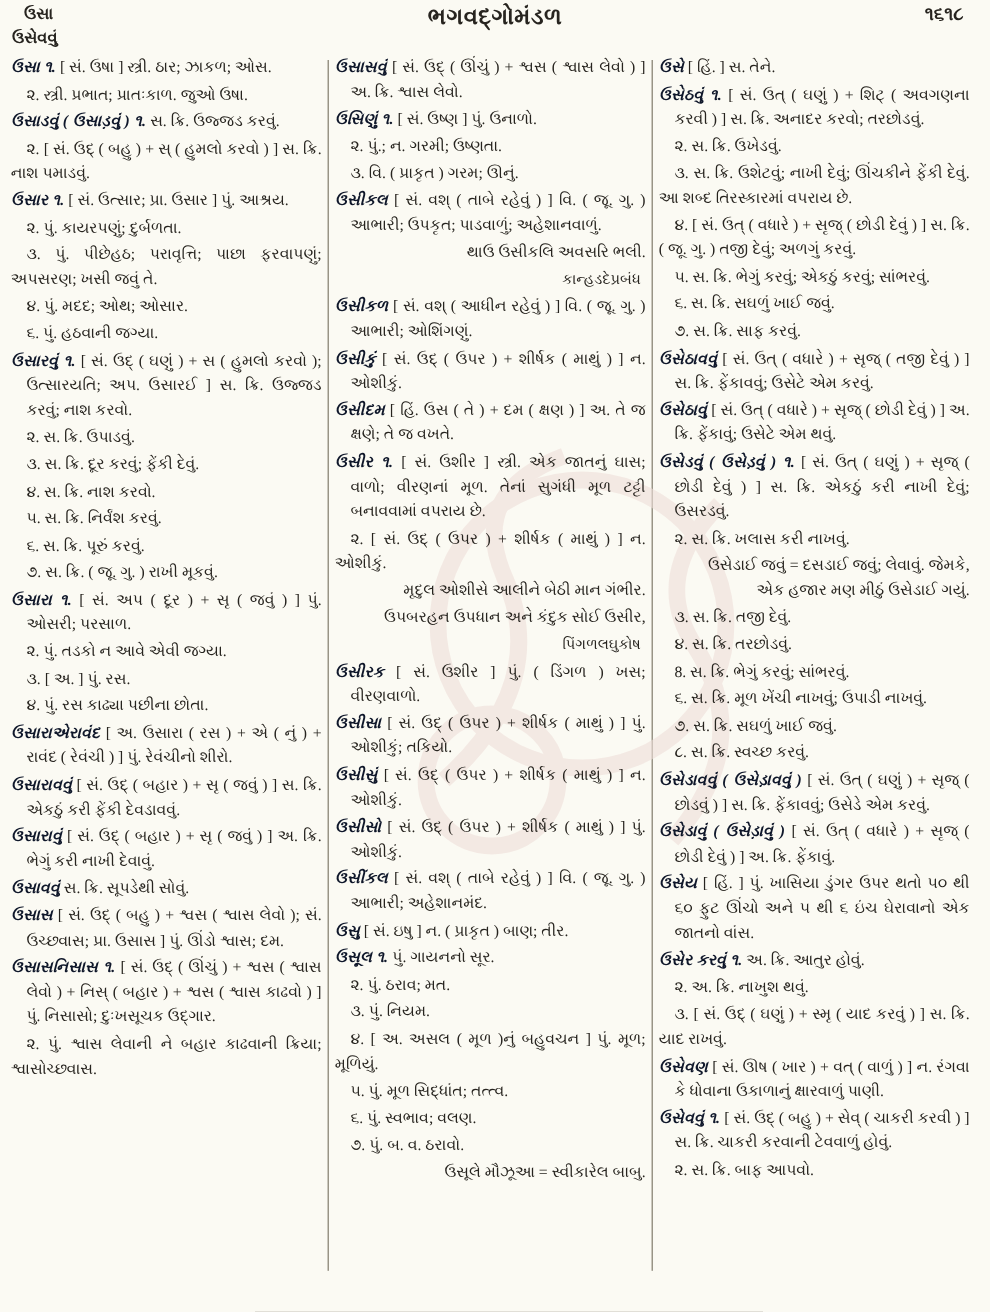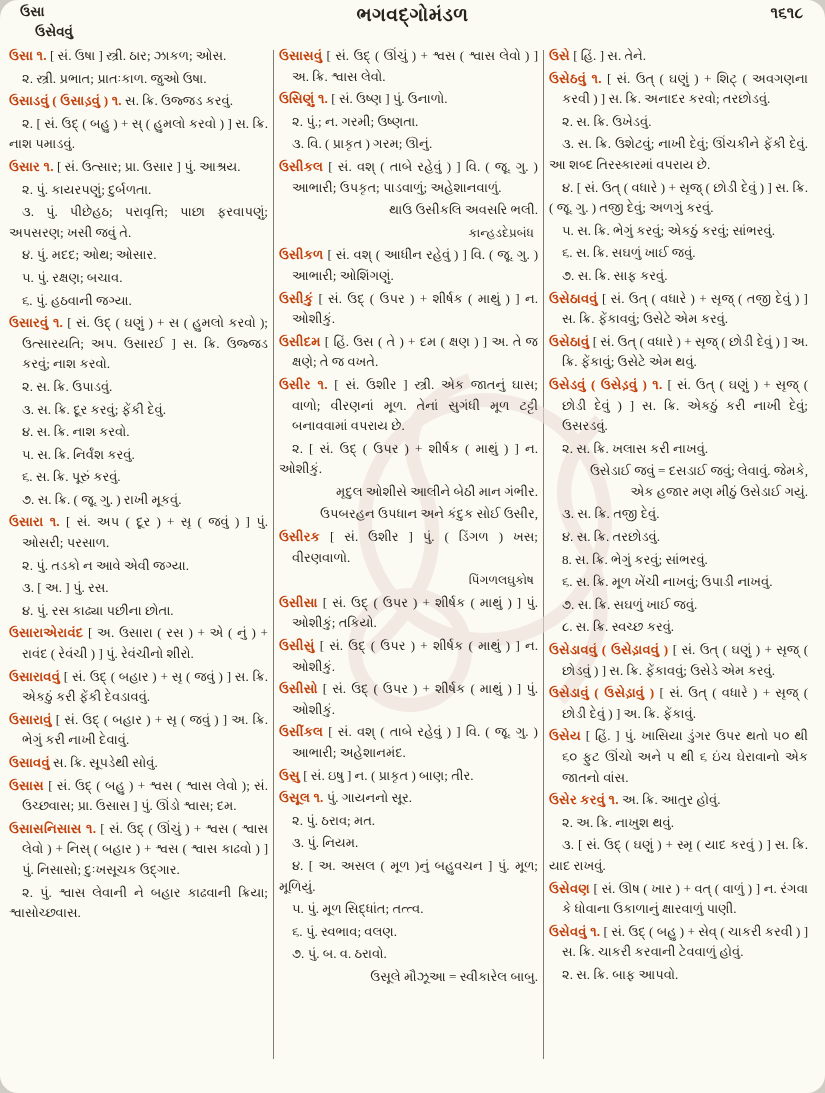--- a/index.html
+++ b/index.html
@@ -1,38 +1,38 @@
 <!DOCTYPE html>
 <html><head>
 <meta charset="utf-8">
 <style>
   html,body{margin:0;padding:0;background:#cfccc4;}
   .page{position:relative;width:825px;height:1093px;background:#fbfaf3;
         font-family:"Liberation Serif","DejaVu Sans",serif;color:#27241f;
-        box-sizing:border-box;overflow:hidden;border-radius:18px;}
+        box-sizing:border-box;overflow:hidden;}
   
   .hdr{position:absolute;top:0;left:0;right:0;height:46px;}
   .guide-top{position:absolute;left:20px;top:4px;font-weight:bold;font-size:13.5px;}
-  .guide-bottom{position:absolute;left:10px;top:24px;font-weight:bold;font-size:13.5px;margin-left:25px;}
+  .guide-bottom{position:absolute;left:10px;top:24px;font-weight:bold;font-size:13.5px;}
   .title{position:absolute;left:0;right:0;top:4px;text-align:center;font-weight:bold;
          font-size:19px;letter-spacing:.4px;}
   .pageno{position:absolute;right:22px;top:4px;font-weight:bold;font-size:15.5px;}
   
   .columns{position:absolute;top:46px;left:9px;right:6px;bottom:8px;display:flex;}
   .col{flex:0 0 259px;width:259px;font-size:13.1px;line-height:20.6px;
        text-align:justify;position:relative;z-index:2;}
   .rule{flex:0 0 1px;width:1px;background:#57503f;opacity:.75;margin:4px 5px 26px 5px;}
   
   p.ln{margin:0 0 2px 0;}
   .entry{padding-left:13px;text-indent:-13px;margin-top:3px;}
   .sense{text-indent:13px;}
   .note{text-indent:13px;padding-left:8px;text-align:right;}
   .quote{text-indent:0;padding-left:22px;text-align:right;}
   .source{text-align:right;padding-right:4px;font-size:12.3px;margin-top:-1px;}
-  b.hw{font-weight:700;color:#c2410c;letter-spacing:.2px;}
+  b.hw{font-weight:700;color:#0f172a;letter-spacing:.2px;font-style:italic;}
   
   .wm{position:absolute;left:300px;top:320px;z-index:1;pointer-events:none;}
 </style>
 </head>
 <body>
 
 <div class="page">
 
   <svg class="wm" width="360" height="420" viewBox="0 0 360 420" aria-hidden="true">
     <g fill="none" stroke="#efdfda" stroke-width="14" opacity="0.6">
@@ -53,21 +53,20 @@
   <main class="columns">
     <section class="col" id="col-0">
         <p class="ln entry"><b class="hw">ઉસા ૧.</b> <span>[ સં. ઉષા ] સ્ત્રી. ઠાર; ઝાકળ; ઓસ.</span></p>
         <p class="ln sense"><span>૨. સ્ત્રી. પ્રભાત; પ્રાતઃકાળ. જુઓ ઉષા.</span></p>
         <p class="ln entry"><b class="hw">ઉસાડવું ( ઉસાડ઼વું ) ૧.</b> <span>સ. ક્રિ. ઉજ્જડ કરવું.</span></p>
         <p class="ln sense"><span>૨. [ સં. ઉદ્ ( બહુ ) + સ્ ( હુમલો કરવો ) ] સ. ક્રિ. નાશ પમાડવું.</span></p>
         <p class="ln entry"><b class="hw">ઉસાર ૧.</b> <span>[ સં. ઉત્સાર; પ્રા. ઉસાર ] પું. આશ્રય.</span></p>
         <p class="ln sense"><span>૨. પું. કાયરપણું; દુર્બળતા.</span></p>
         <p class="ln sense"><span>૩. પું. પીછેહઠ; પરાવૃત્તિ; પાછા ફરવાપણું; અપસરણ; ખસી જવું તે.</span></p>
         <p class="ln sense"><span>૪. પું. મદદ; ઓથ; ઓસાર.</span></p>
-        <p class="ln sense"><span>૫. પું. રક્ષણ; બચાવ.</span></p>
         <p class="ln sense"><span>૬. પું. હઠવાની જગ્યા.</span></p>
         <p class="ln entry"><b class="hw">ઉસારવું ૧.</b> <span>[ સં. ઉદ્ ( ઘણું ) + સ ( હુમલો કરવો ); ઉત્સારયતિ; અપ. ઉસારઈ ] સ. ક્રિ. ઉજ્જડ કરવું; નાશ કરવો.</span></p>
         <p class="ln sense"><span>૨. સ. ક્રિ. ઉપાડવું.</span></p>
         <p class="ln sense"><span>૩. સ. ક્રિ. દૂર કરવું; ફેંકી દેવું.</span></p>
         <p class="ln sense"><span>૪. સ. ક્રિ. નાશ કરવો.</span></p>
         <p class="ln sense"><span>૫. સ. ક્રિ. નિર્વંશ કરવું.</span></p>
         <p class="ln sense"><span>૬. સ. ક્રિ. પૂરું કરવું.</span></p>
         <p class="ln sense"><span>૭. સ. ક્રિ. ( જૂ. ગુ. ) રાખી મૂકવું.</span></p>
         <p class="ln entry"><b class="hw">ઉસારા ૧.</b> <span>[ સં. અપ ( દૂર ) + સૃ ( જવું ) ] પું. ઓસરી; પરસાળ.</span></p>
         <p class="ln sense"><span>૨. પું. તડકો ન આવે એવી જગ્યા.</span></p>
@@ -90,22 +89,22 @@
         <p class="ln entry"><b class="hw">ઉસીકલ</b> <span>[ સં. વશ્ ( તાબે રહેવું ) ] વિ. ( જૂ. ગુ. ) આભારી; ઉપકૃત; પાડવાળું; અહેશાનવાળું.</span></p>
         <p class="ln quote"><span>થાઉ ઉસીકલિ અવસરિ ભલી.</span></p>
         <p class="ln source"><span>કાન્હડદેપ્રબંધ</span></p>
         <p class="ln entry"><b class="hw">ઉસીકળ</b> <span>[ સં. વશ્ ( આધીન રહેવું ) ] વિ. ( જૂ. ગુ. ) આભારી; ઓશિંગણું.</span></p>
         <p class="ln entry"><b class="hw">ઉસીકું</b> <span>[ સં. ઉદ્ ( ઉપર ) + શીર્ષક ( માથું ) ] ન. ઓશીકું.</span></p>
         <p class="ln entry"><b class="hw">ઉસીદમ</b> <span>[ હિં. ઉસ ( તે ) + દમ ( ક્ષણ ) ] અ. તે જ ક્ષણે; તે જ વખતે.</span></p>
         <p class="ln entry"><b class="hw">ઉસીર ૧.</b> <span>[ સં. ઉશીર ] સ્ત્રી. એક જાતનું ઘાસ; વાળો; વીરણનાં મૂળ. તેનાં સુગંધી મૂળ ટટ્ટી બનાવવામાં વપરાય છે.</span></p>
         <p class="ln sense"><span>૨. [ સં. ઉદ્ ( ઉપર ) + શીર્ષક ( માથું ) ] ન. ઓશીકું.</span></p>
         <p class="ln quote"><span>મૃદુલ ઓશીસે આલીને બેઠી માન ગંભીર.</span></p>
         <p class="ln quote"><span>ઉપબરહન ઉપધાન અને કંદુક સોઈ ઉસીર,</span></p>
+        <p class="ln source"><span>પિંગળલઘુકોષ</span></p>
         <p class="ln entry"><b class="hw">ઉસીરક</b> <span>[ સં. ઉશીર ] પું. ( ડિંગળ ) ખસ; વીરણવાળો.</span></p>
-        <p class="ln source"><span>પિંગળલઘુકોષ</span></p>
         <p class="ln entry"><b class="hw">ઉસીસા</b> <span>[ સં. ઉદ્ ( ઉપર ) + શીર્ષક ( માથું ) ] પું. ઓશીકું; તકિયો.</span></p>
         <p class="ln entry"><b class="hw">ઉસીસું</b> <span>[ સં. ઉદ્ ( ઉપર ) + શીર્ષક ( માથું ) ] ન. ઓશીકું.</span></p>
         <p class="ln entry"><b class="hw">ઉસીસો</b> <span>[ સં. ઉદ્ ( ઉપર ) + શીર્ષક ( માથું ) ] પું. ઓશીકું.</span></p>
         <p class="ln entry"><b class="hw">ઉસીંકલ</b> <span>[ સં. વશ્ ( તાબે રહેવું ) ] વિ. ( જૂ. ગુ. ) આભારી; અહેશાનમંદ.</span></p>
         <p class="ln entry"><b class="hw">ઉસુ</b> <span>[ સં. ઇષુ ] ન. ( પ્રાકૃત ) બાણ; તીર.</span></p>
         <p class="ln entry"><b class="hw">ઉસૂલ ૧.</b> <span>પું. ગાયનનો સૂર.</span></p>
         <p class="ln sense"><span>૨. પું. ઠરાવ; મત.</span></p>
         <p class="ln sense"><span>૩. પું. નિયમ.</span></p>
         <p class="ln sense"><span>૪. [ અ. અસલ ( મૂળ )નું બહુવચન ] પું. મૂળ; મૂળિયું.</span></p>
         <p class="ln sense"><span>૫. પું. મૂળ સિદ્ધાંત; તત્ત્વ.</span></p>

